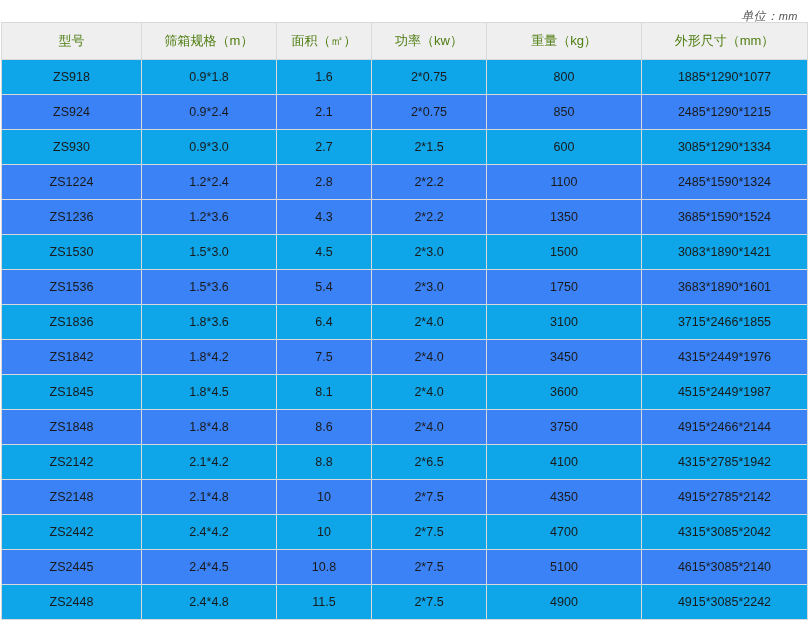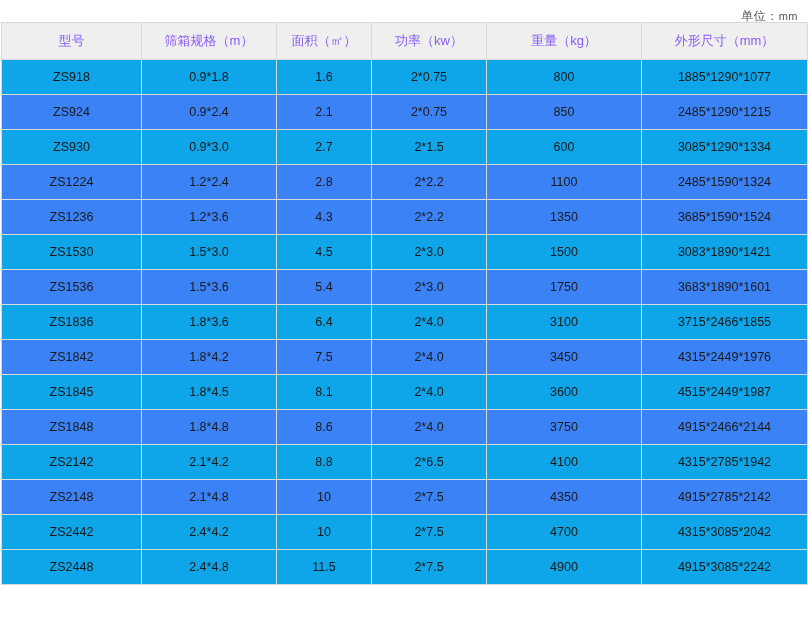--- a/index.html
+++ b/index.html
@@ -21,20 +21,21 @@
     box-sizing: border-box;
   }
   .unit-line {
     text-align: right;
     font-size: 12px;
     color: #555555;
     padding: 8px 10px 6px 0;
     letter-spacing: 0.5px;
     height: 22px;
     box-sizing: border-box;
+    font-style: italic;
   }
   .unit-line .unit-value {
     font-size: 11px;
     color: #555555;
   }
   table.spec-table {
     border-collapse: collapse;
     width: 806px;
     margin: 0 1px;
     table-layout: fixed;
@@ -48,21 +49,21 @@
     color: #1a1a1a;
     padding: 0;
     height: 34px;
     line-height: 34px;
     white-space: nowrap;
     overflow: hidden;
   }
   table.spec-table thead th {
     background: #efefef;
     font-size: 13px;
-    color: #8b5cf6;
+    color: #4d7c0f;
     height: 36px;
     line-height: 36px;
   }
   table.spec-table tbody tr.odd td {
     background: #0ea5e9;
   }
   table.spec-table tbody tr.even td {
     background: #3b82f6;
   }
   col.c0 { width: 140px; }
@@ -206,20 +207,28 @@
           <td>4915*2785*2142</td>
         </tr>
         <tr class="odd">
           <td>ZS2442</td>
           <td>2.4*4.2</td>
           <td>10</td>
           <td>2*7.5</td>
           <td>4700</td>
           <td>4315*3085*2042</td>
         </tr>
+        <tr class="even">
+          <td>ZS2445</td>
+          <td>2.4*4.5</td>
+          <td>10.8</td>
+          <td>2*7.5</td>
+          <td>5100</td>
+          <td>4615*3085*2140</td>
+        </tr>
         <tr class="odd">
           <td>ZS2448</td>
           <td>2.4*4.8</td>
           <td>11.5</td>
           <td>2*7.5</td>
           <td>4900</td>
           <td>4915*3085*2242</td>
         </tr>
       </tbody>
   </table>

